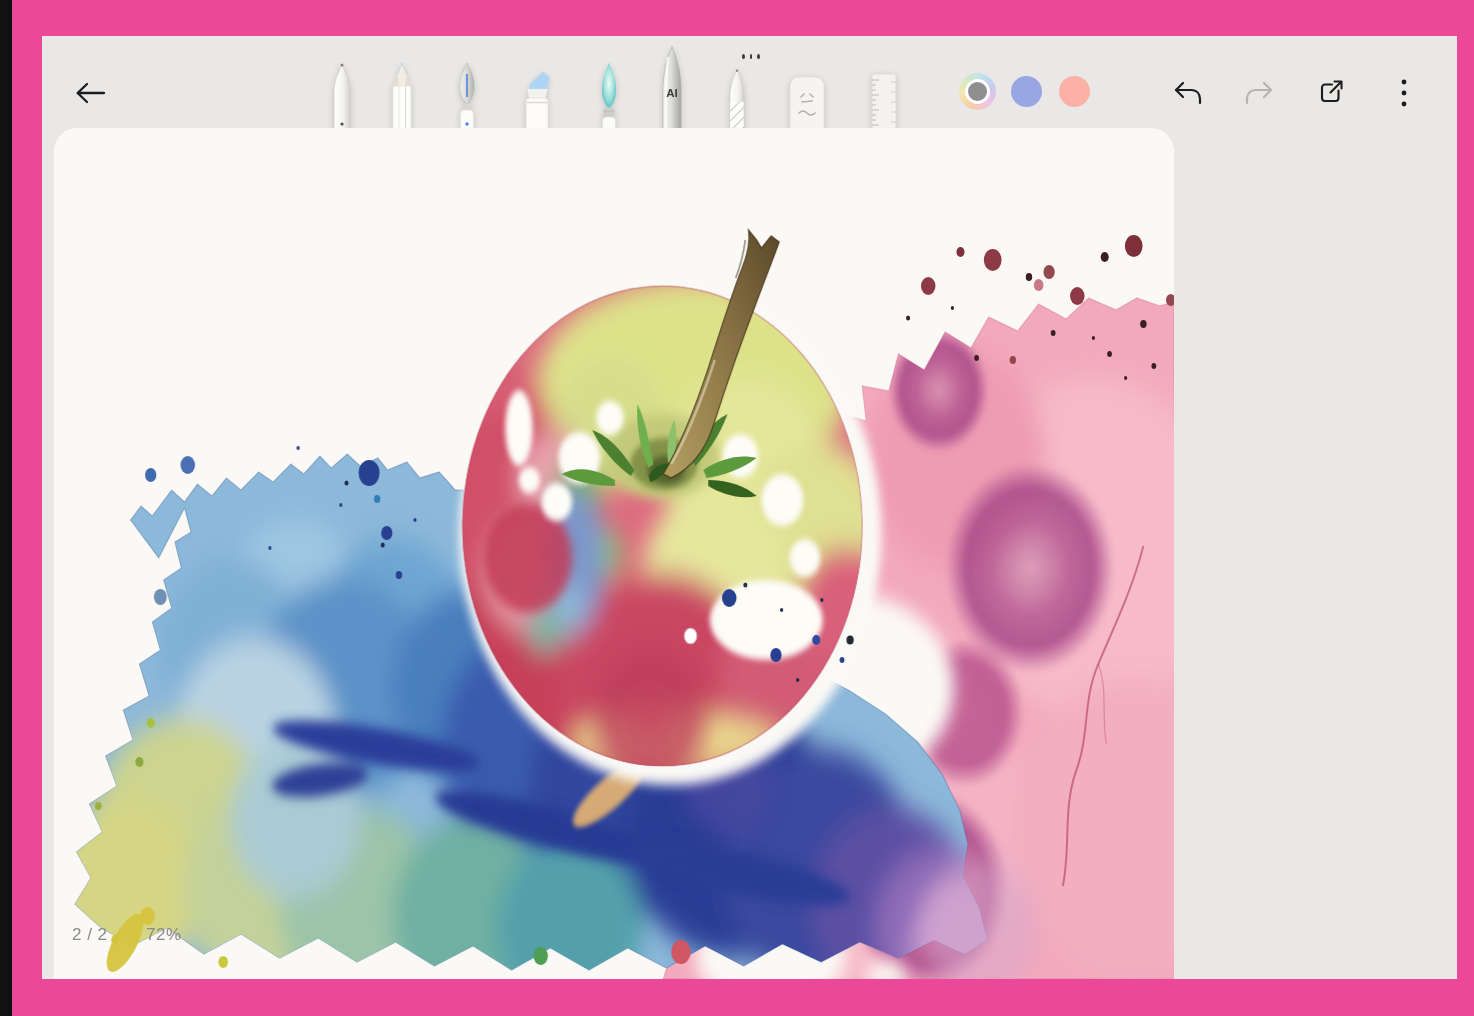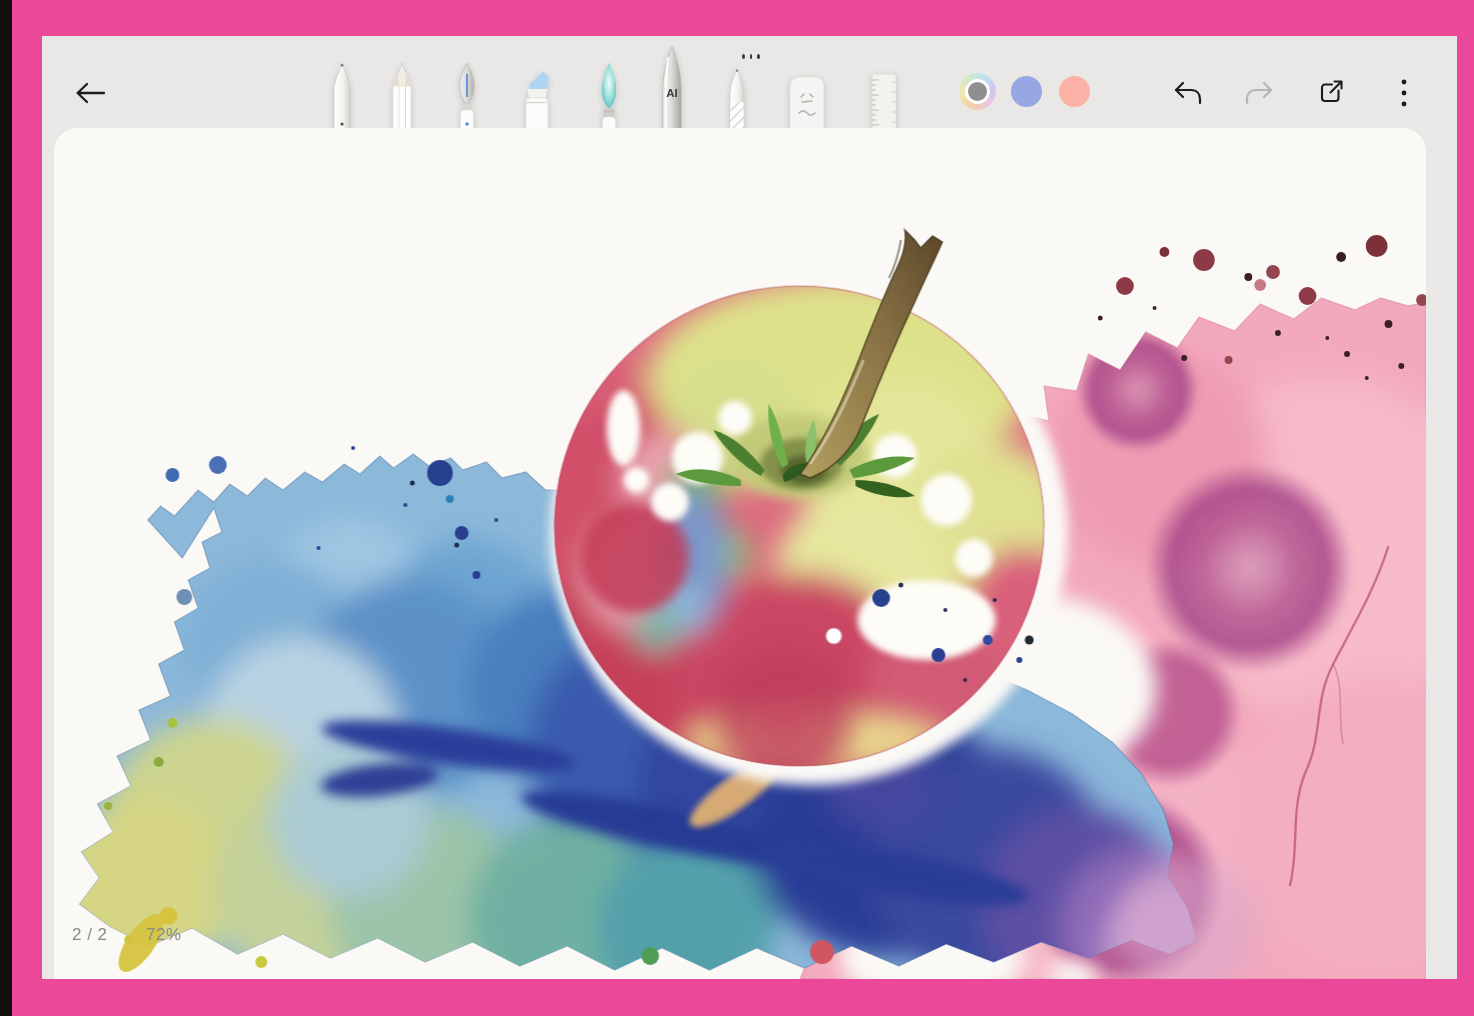--- a/index.html
+++ b/index.html
@@ -14,21 +14,21 @@
   .tool svg{display:block;}
   .dots-handle{position:absolute;left:694px;top:12px;width:30px;height:16px;display:flex;gap:5px;
                align-items:center;justify-content:center;border:none;background:transparent;cursor:pointer;}
   .dots-handle i{width:5px;height:5px;border-radius:50%;background:#3c3c3c;}
   .swatch{position:absolute;border-radius:50%;border:none;padding:0;cursor:pointer;}
   .swatch.plain{width:31px;height:31px;}
   .picker{width:37px;height:37px;display:flex;align-items:center;justify-content:center;
           background:conic-gradient(from 200deg,#f6cba6,#f3e6ae,#d2e9c4,#bfe2ee,#ccc7ee,#eec6e2,#f6cba6);}
   .picker-inner{width:25px;height:25px;border-radius:50%;background:#8f8f8f;border:3px solid #ffffff;}
   
-  .canvas{position:absolute;left:12px;top:92px;width:1372px;height:851px;background:#fbf9f5;
+  .canvas{position:absolute;left:12px;top:92px;width:1120px;height:851px;background:#fbf9f5;
           border-radius:24px 24px 0 0;overflow:hidden;}
   .canvas svg.art{position:absolute;left:0;top:0;width:100%;height:100%;}
   .hud{position:absolute;top:797px;font-size:17px;color:#8a8a8a;letter-spacing:.5px;user-select:none;}
   .hud.pages{left:18px;}
   .hud.zoom{left:92px;}
   .defs-svg{position:absolute;width:0;height:0;}
 </style>
 </head>
 <body>
 

